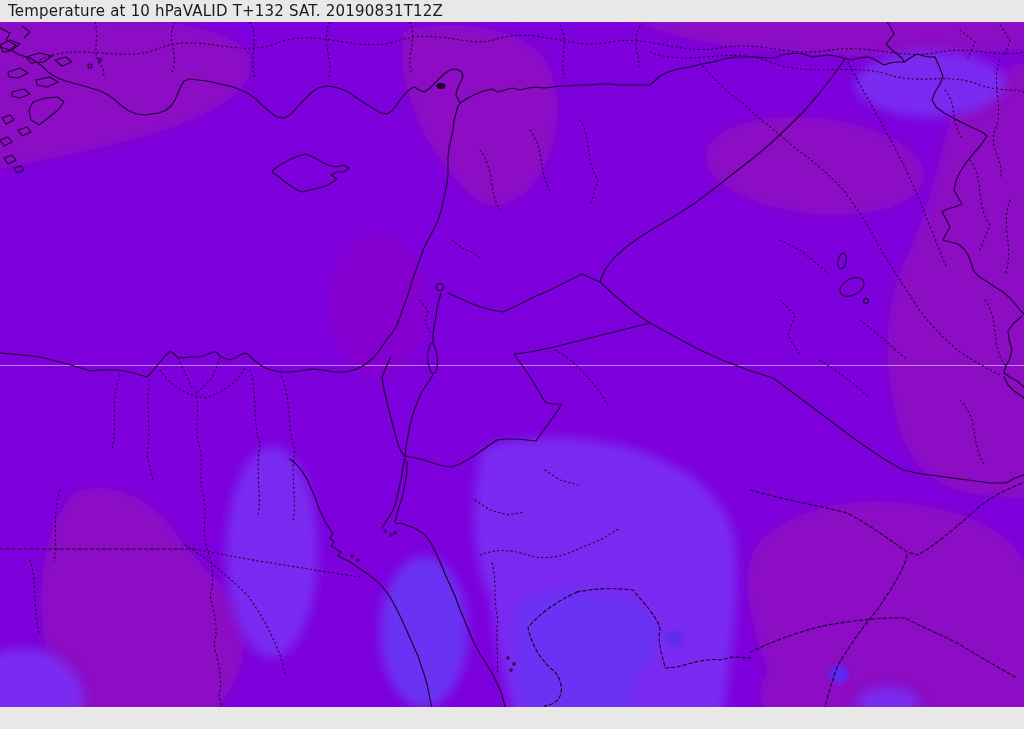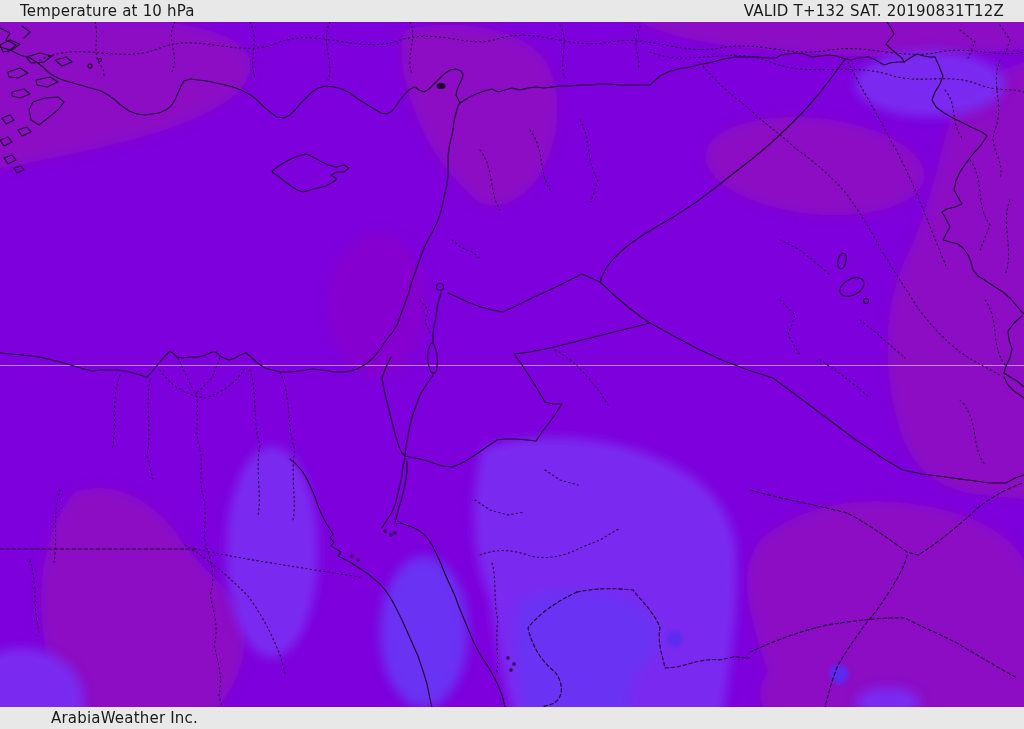--- a/index.html
+++ b/index.html
@@ -4,26 +4,26 @@
 <style>
   html,body{margin:0;padding:0;background:#cfcfcf;}
   .screen{
     width:1024px;height:729px;
     font-family:"DejaVu Sans","Liberation Sans",sans-serif;
     display:flex;flex-direction:column;overflow:hidden;position:relative;
     background:#7d00dd;
   }
   .bar{
     height:22px;flex:0 0 22px;background:#e8e8e8;color:#1a1a1a;
-    display:flex;align-items:center;justify-content:space-between;
-    font-size:15px;line-height:22px;padding:0 20px;box-sizing:border-box;
+    display:flex;align-items:center;
+    font-size:15px;line-height:22px;padding:0 8px;box-sizing:border-box;
     letter-spacing:0.2px;white-space:nowrap;
   }
   .bar .left{text-align:left;}
-  .bar .right{text-align:right;margin-left:31px;}
+  .bar .right{text-align:right;}
   .mapwrap{flex:0 0 685px;height:685px;position:relative;}
   svg{display:block;}
 </style>
 </head>
 <body>
 
 <div class="screen">
 
   <div class="bar">
     <span class="left">Temperature at 10 hPa</span>
@@ -210,16 +210,15 @@
       <path d="M 750,490 C 793,502 817,505 847,513 C 867,523 893,542 907,552 L 918,555 C 935,545 953,530 970,515 C 983,502 1003,490 1023,483"></path>
       <path d="M 907,555 C 905,567 893,587 877,610 C 860,630 847,650 838,665 C 832,680 828,695 825,707"></path>
       <path d="M 750,652 C 770,643 793,633 827,625 C 857,620 890,617 905,618 C 918,625 937,633 957,643 C 977,655 997,667 1017,678"></path>
       <path d="M 577,592 C 560,600 540,612 528,628 C 532,645 540,660 555,672 C 563,682 565,698 552,704 L 542,707"></path>
       <path d="M 577,592 C 595,588 615,588 633,590 C 643,603 655,613 660,628 C 657,643 663,657 665,668 L 677,667 C 692,663 707,658 720,660 L 733,657 L 750,658"></path>
     </g>
   </svg>
   </div>
 
   <div class="bar">
-    <span class="right">ArabiaWeather Inc.</span>
   </div>
 
 </div>
 
 </body></html>

